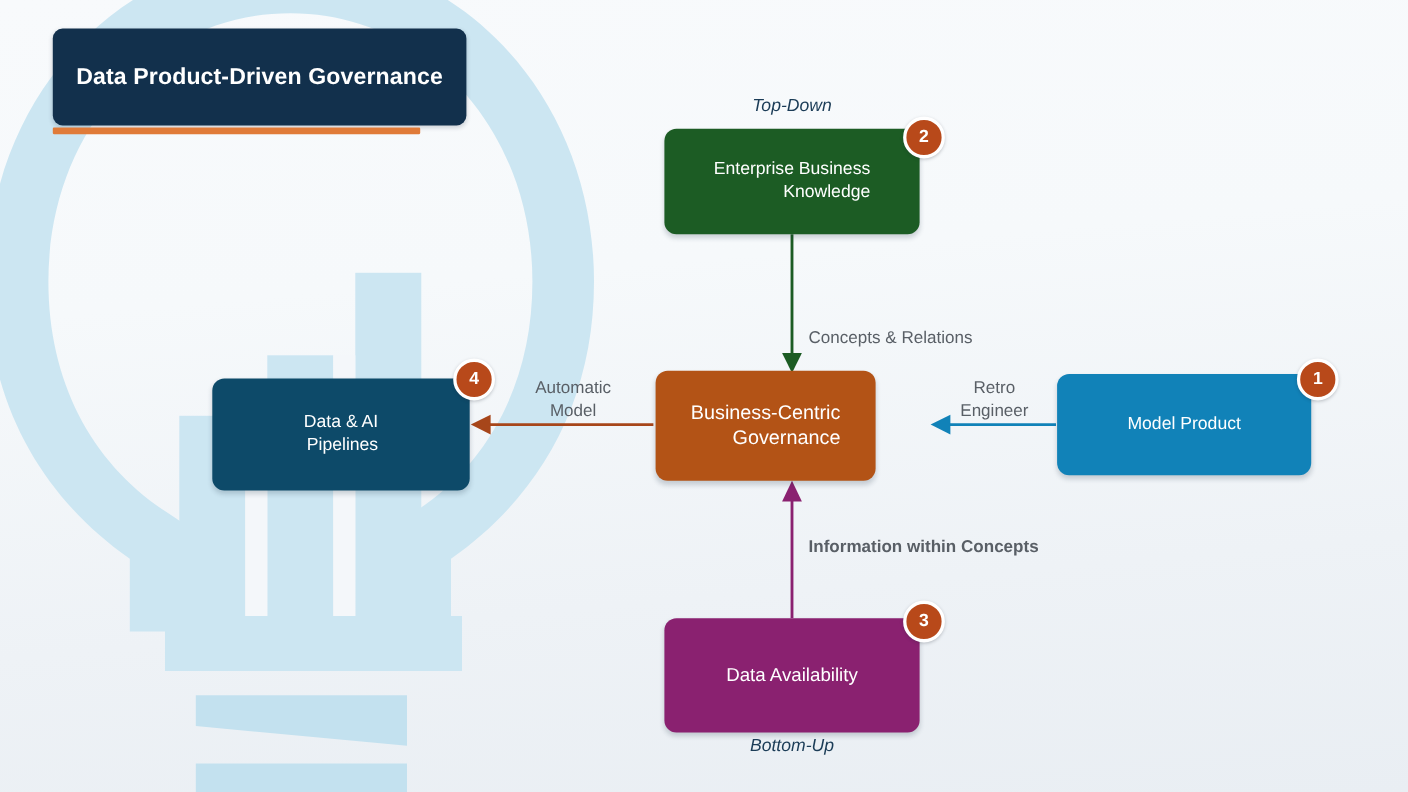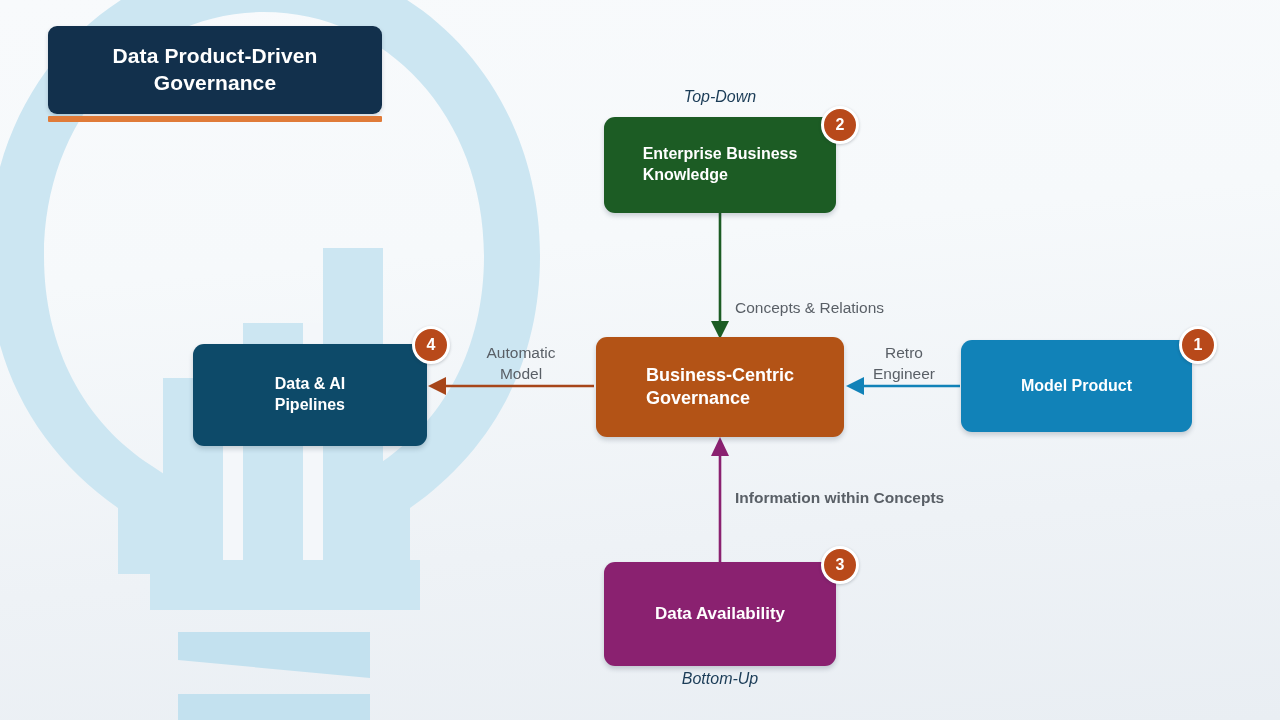--- a/index.html
+++ b/index.html
@@ -27,21 +27,21 @@
     width: 1280px;
     height: 720px;
     pointer-events: none;
   }
 
   
   #title-card {
     position: absolute;
     left: 48px;
     top: 26px;
-    width: 334px;
+    width: 376px;
     height: 88px;
     background: #12304c;
     border-radius: 9px;
     box-shadow: 0 2px 4px rgba(20,40,60,0.18);
     display: flex;
     align-items: center;
     justify-content: center;
   }
   #title-text {
     color: #ffffff;
@@ -67,28 +67,28 @@
     position: absolute;
     border-radius: 11px;
     box-shadow: 0 3px 5px rgba(25,45,65,0.20);
     display: flex;
     align-items: center;
     justify-content: center;
     box-sizing: border-box;
   }
   .node-label {
     color: #ffffff;
-    font-weight: bold;
-    text-align: left;
+    font-weight: normal;
+    text-align: right;
     line-height: 1.3;
     padding: 0 14px;
   }
 
   #node-ebk   { left: 604px; top: 117px; width: 232px; height: 96px; background: #1c5c24; }
-  #node-bcg   { left: 596px; top: 337px; width: 248px; height: 100px; background: #b35316; }
+  #node-bcg   { left: 596px; top: 337px; width: 200px; height: 100px; background: #b35316; }
   #node-pipe  { left: 193px; top: 344px; width: 234px; height: 102px;  background: #0d4a69; }
   #node-prod  { left: 961px; top: 340px; width: 231px; height: 92px;  background: #1182b8; }
   #node-avail { left: 604px; top: 562px; width: 232px; height: 104px;  background: #8a2170; }
 
   #node-ebk   .node-label { font-size: 16px; }
   #node-bcg   .node-label { font-size: 18px; }
   #node-pipe  .node-label { font-size: 16px; }
   #node-prod  .node-label { font-size: 16px; }
   #node-avail .node-label { font-size: 17px; }
 

